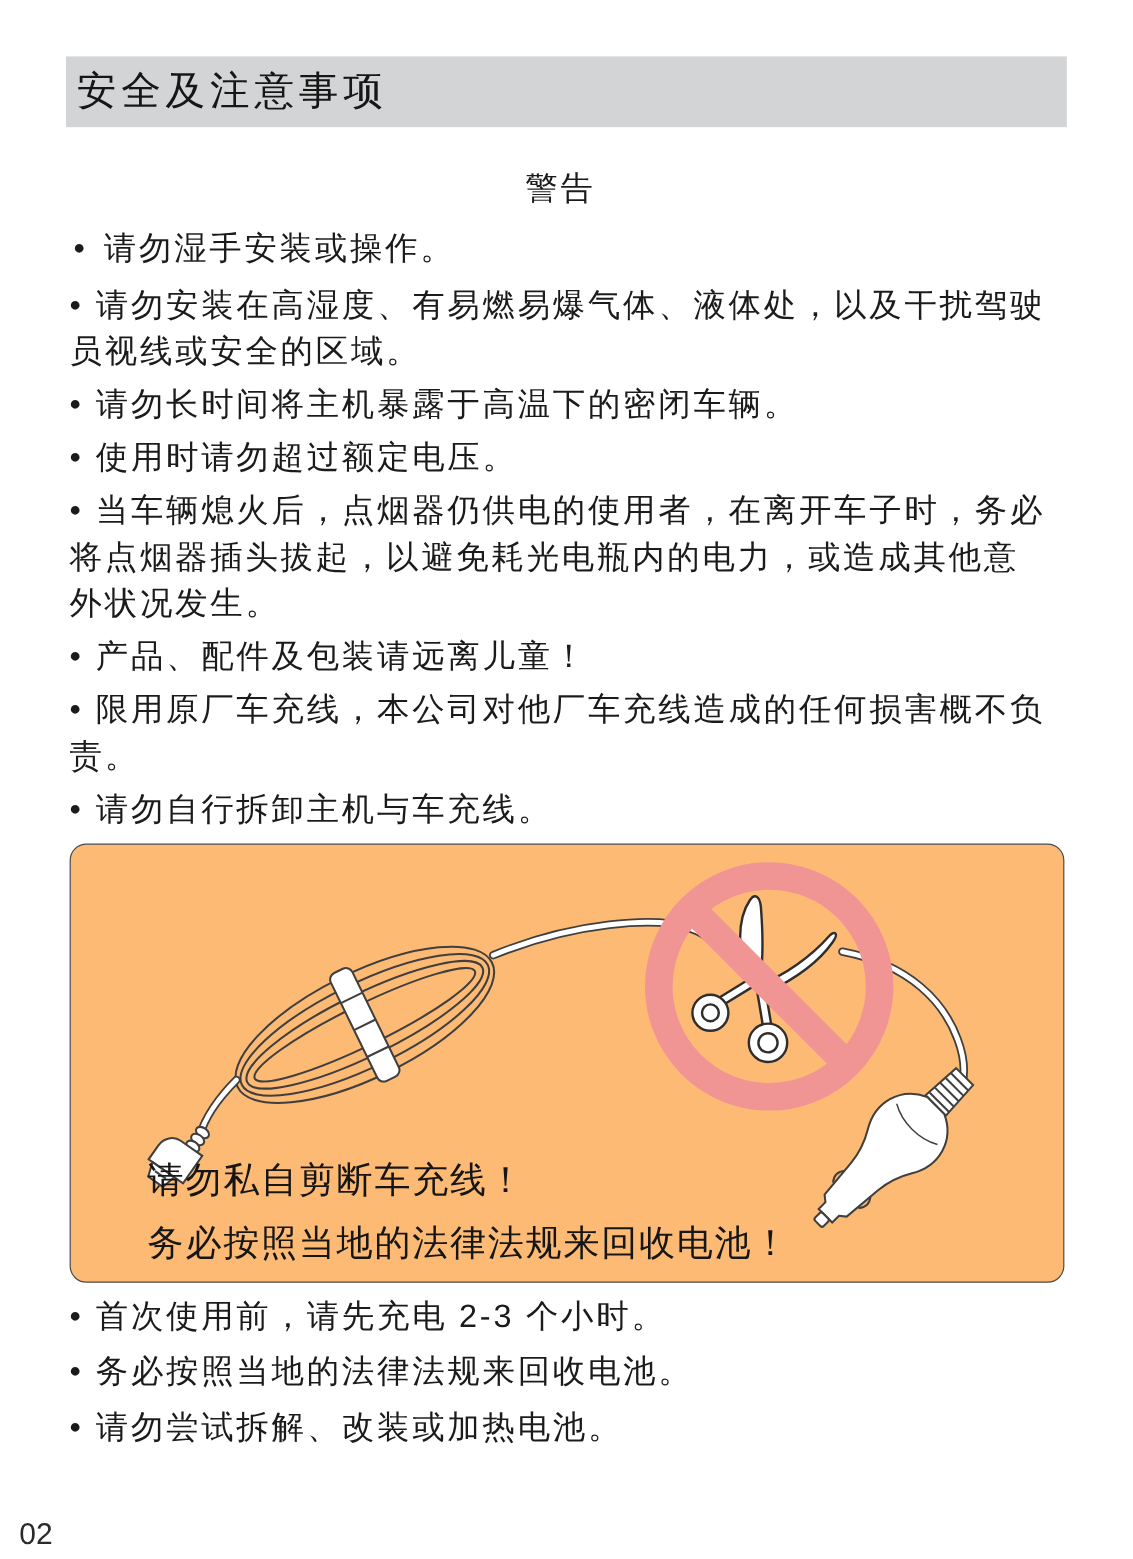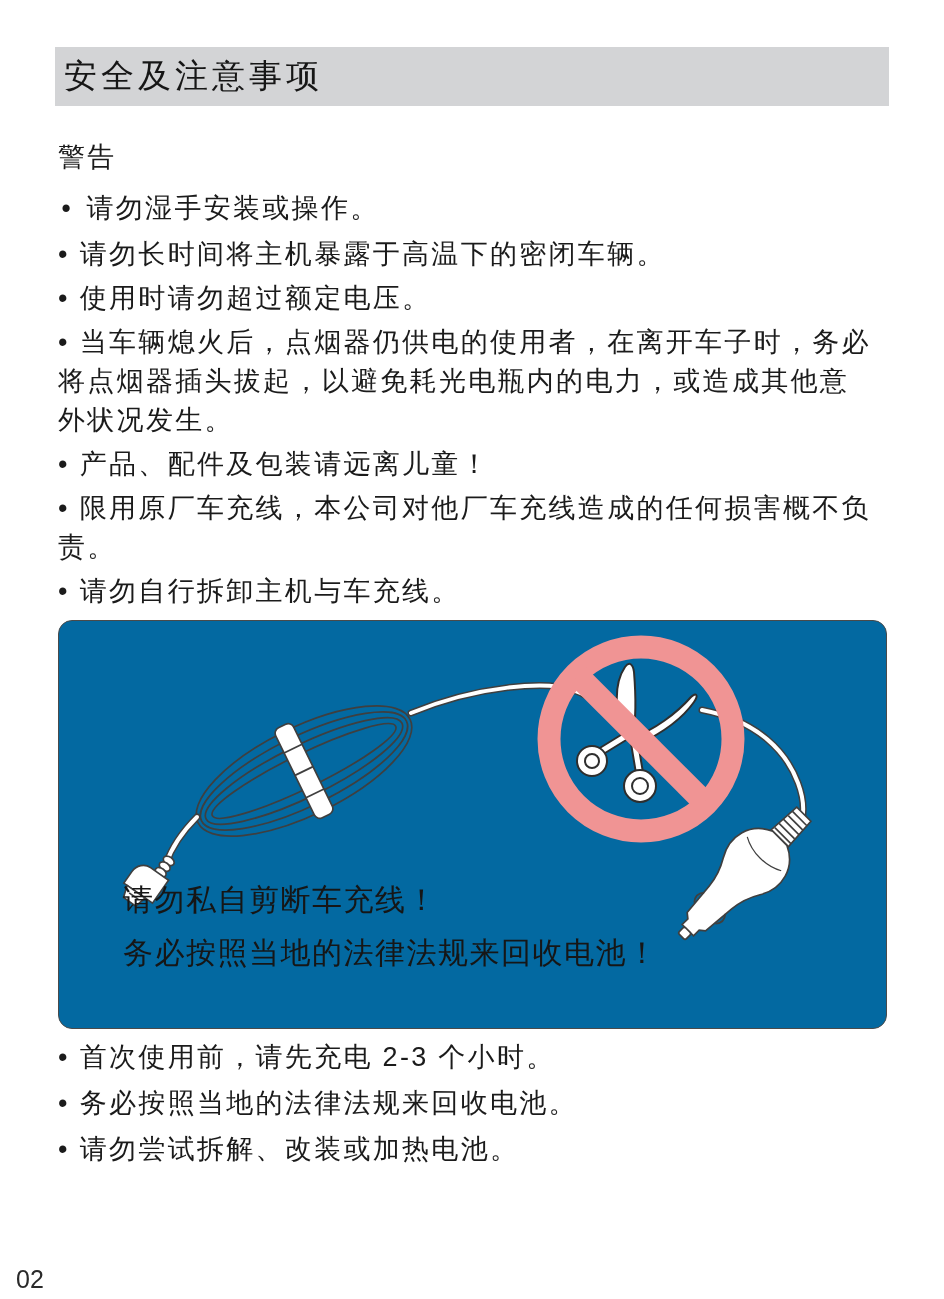--- a/index.html
+++ b/index.html
@@ -9,32 +9,32 @@
   }
   
   .hdr{
     position:absolute;left:55px;top:47px;width:834px;height:59px;
     background:#d3d4d6;display:flex;align-items:center;
     padding-left:9px;box-sizing:border-box;
     font-size:33px;letter-spacing:4px;color:#161616;
   }
   
   .content{position:absolute;left:58px;top:138px;width:818px;}
-  .warn-label{font-size:27px;letter-spacing:2.3px;line-height:39px;margin:0;}
+  .warn-label{font-size:27px;letter-spacing:2.3px;line-height:39px;margin:0;text-align:center;}
   .content p.item{
     font-size:27px;letter-spacing:2.3px;line-height:39px;margin:5px 0 0 0;
     text-align:left;word-break:normal;
   }
   .content p.item.first{margin-top:14px;font-family:Liberation Mono, monospace;}
   .dot{margin-right:10px;}
   
   .figbox{
-    position:relative;margin-top:9px;width:829px;height:409px;
+    position:relative;margin-top:9px;width:829px;height:366px;
     border:1.5px solid #4a4a4a;border-radius:14px;box-sizing:border-box;
-    background:#0369a1;
+    background:#fdba74;
   }
   .figbox svg{position:absolute;left:0;top:0;}
   .cap{
     position:absolute;left:64px;font-size:30px;letter-spacing:1.5px;
     color:#161616;white-space:nowrap;
   }
   .cap1{top:259px;}
   .cap2{top:312px;}
   .after p.item{margin-top:7px;}
   .after p.item.firstafter{margin-top:9px;}
@@ -49,20 +49,21 @@
 <div id="page">
 
   <div class="hdr">
     <span>安全及注意事项</span>
   </div>
 
   <div class="content">
     <p class="warn-label">警告</p>
 
     <p class="item first"><span class="dot">•</span><span>请勿湿手安装或操作。</span></p>
+    <p class="item"><span class="dot">•</span><span>请勿安装在高湿度、有易燃易爆气体、液体处，以及干扰驾驶员视线或安全的区域。</span></p>
     <p class="item"><span class="dot">•</span><span>请勿长时间将主机暴露于高温下的密闭车辆。</span></p>
     <p class="item"><span class="dot">•</span><span>使用时请勿超过额定电压。</span></p>
     <p class="item"><span class="dot">•</span><span>当车辆熄火后，点烟器仍供电的使用者，在离开车子时，务必将点烟器插头拔起，以避免耗光电瓶内的电力，或造成其他意外状况发生。</span></p>
     <p class="item"><span class="dot">•</span><span>产品、配件及包装请远离儿童！</span></p>
     <p class="item"><span class="dot">•</span><span>限用原厂车充线，本公司对他厂车充线造成的任何损害概不负责。</span></p>
     <p class="item"><span class="dot">•</span><span>请勿自行拆卸主机与车充线。</span></p>
 
     <div class="figbox">
       <svg width="826" height="363" viewBox="0 0 826 363">
 

